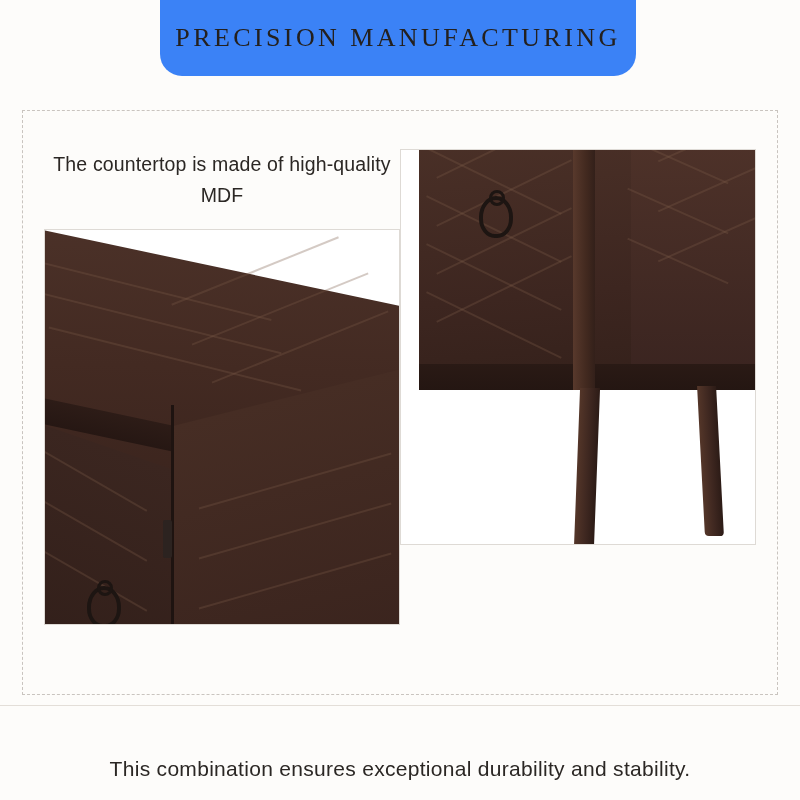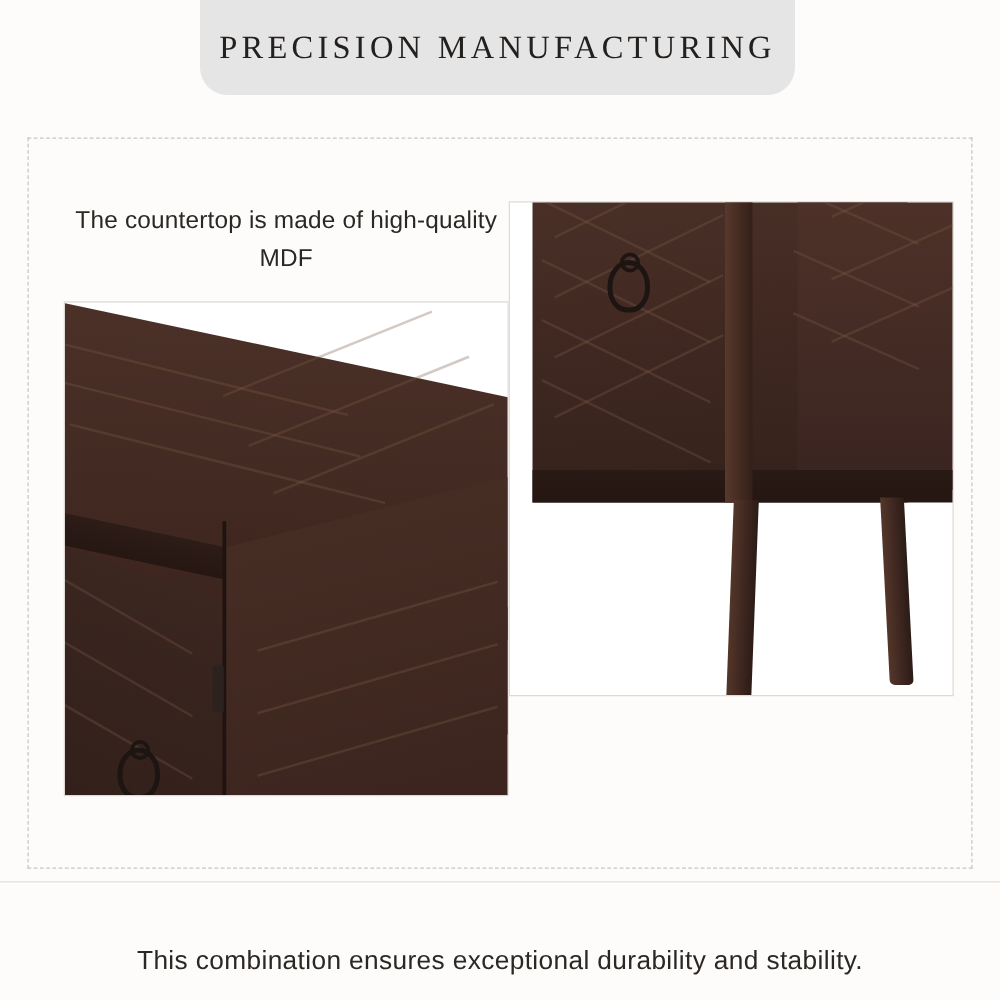--- a/index.html
+++ b/index.html
@@ -15,21 +15,21 @@
     position: relative;
   }
 
   
   .header-banner {
     position: absolute;
     left: 160px;
     top: 0;
     width: 476px;
     height: 76px;
-    background: #e5e5e5;
+    background: #3b82f6;
     border-bottom-left-radius: 22px;
     border-bottom-right-radius: 22px;
     display: flex;
     align-items: center;
     justify-content: center;
   }
   .header-title {
     font-family: "Liberation Serif", serif;
     font-size: 26px;
     letter-spacing: 3.4px;
@@ -44,25 +44,25 @@
     top: 110px;
     width: 756px;
     height: 585px;
     border: 1px dashed #c9c4bf;
     box-sizing: border-box;
   }
 
   .columns {
     position: absolute;
     left: 0;
-    top: 12px;
+    top: 0;
     width: 100%;
     height: 100%;
     display: flex;
-    justify-content: flex-end;
+    justify-content: center;
     padding: 38px 14px 0 14px;
     box-sizing: border-box;
   }
   .col {
     width: 356px;
     display: flex;
     flex-direction: column;
     align-items: center;
   }
   .caption {

